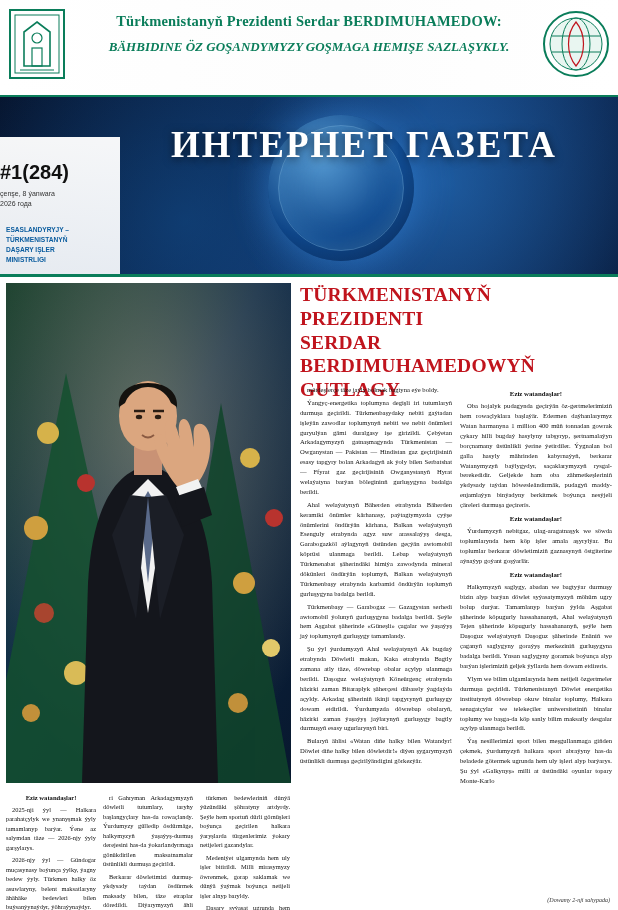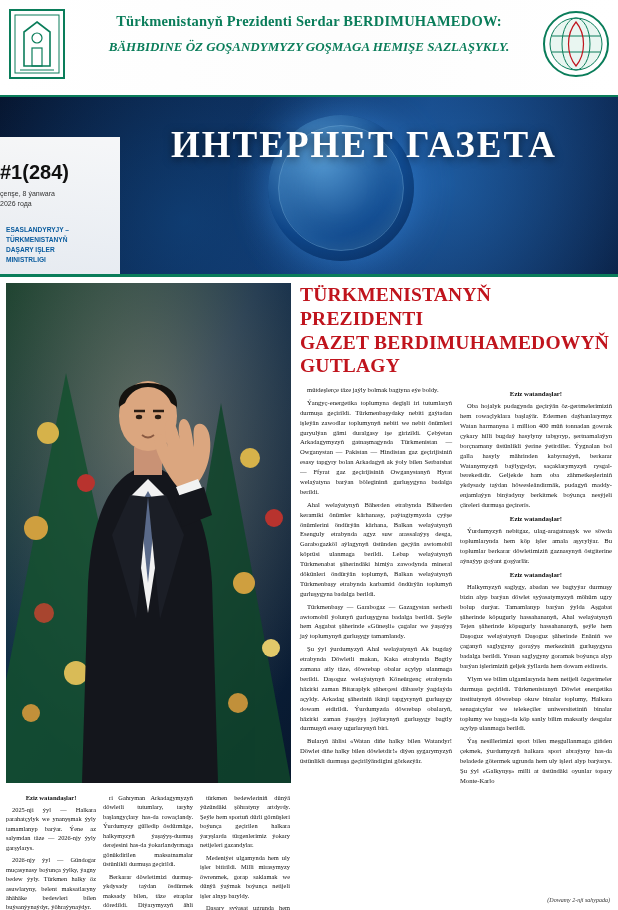--- a/index.html
+++ b/index.html
@@ -351,21 +351,21 @@
           <path d="M186 206 C198 196 206 176 204 156 C203 144 196 138 190 142 C186 145 188 156 188 164 C186 150 184 136 178 136 C172 136 172 146 174 158 C172 146 168 136 162 138 C157 140 159 152 162 164 C160 156 156 148 151 152 C146 156 150 168 156 180 C162 192 170 204 178 210 Z" fill="#dba67f"></path>
 
           <path d="M170 204 L192 196 L200 214 L178 224 Z" fill="#f2f2f2"></path>
           <path d="M168 214 L198 204 L206 232 L176 244 Z" fill="#14161c"></path>
         </g>
       </svg>
     </div>
 
     <div class="headline">
       <div>TÜRKMENISTANYŇ PREZIDENTI</div>
-      <div>GAZET BERDIMUHAMEDOWYŇ</div>
+      <div>SERDAR BERDIMUHAMEDOWYŇ</div>
       <div>GUTLAGY</div>
     </div>
 
     <div class="cols">
       <div class="col">
         <p>mütdeşlerçe täze jaýly bolmak bagtyna eýe boldy.</p>
         <p>Ýangyç-energetika toplumyna degişli iri tutumlaryň durmuşa geçirildi. Türkmenbaşydaky nebiti gaýtadan işleýän zawodlar toplumynyň nebiti we nebit önümleri guryulýan gämi duralgasy işe girizildi. Çebýetan Arkadagymyzyň gatnaşmagynda Türkmenistan — Owganystan — Pakistan — Hindistan gaz geçirijisiniň esasy tapgyry bolan Arkadagyň ak ýoly bilen Serbatshat — Ffyrat gaz geçirijisiniň Owganystanyň Hyrat welaýatyna barýan bölegininň gurluşygyna badalga berildi.</p>
         <p>Ahal welaýatynyň Bäherden etrabynda Bäherden keramiki önümler kärhanasy, paýtagtymyzda çyýşe önümlerini öndürýän kärhana, Balkan welaýatynyň Esenguly etrabynda agyz suw arassalaýyş desga, Garabogazköl aýlagynyň üstünden geçýän awtomobil köprüsi ulanmaga berildi. Lebap welaýatynyň Türkmenabat şäherindäki himiýa zawodynda mineral dökünleri öndürýän toplumyň, Balkan welaýatynyň Türkmenbaşy etrabynda karbamid öndürýän toplumyň gurluşygyna badalga berildi.</p>
         <p>Türkmenbaşy — Garabogaz — Gazagystan serhedi awtomobil ýolunyň gurluşygyna badalga berildi. Şeýle hem Aşgabat şäherinde «Güneşli» çagalar we ýaşaýyş jaý toplumynyň gurluşygy tamamlandy.</p>
         <p>Şu ýyl ýurdumyzyň Ahal welaýatynyň Ak bugdaý etrabynda Döwletli makan, Kaka etrabynda Bagtly zamana atly täze, döwrebap obalar açylyp ulanmaga berildi. Daşoguz welaýatynyň Köneürgenç etrabynda häzirki zaman Bitaraplyk şäherçesi däbarely ýagdaýda açyldy. Arkadag şäheriniň ikinji tapgyrynyň gurluşygy dowam etdirildi. Ýurdumyzda döwrebap obalaryň, häzirki zaman ýaşaýyş jaýlarynyň gurluşygy bagtly durmuşyň esasy ugurlarynyň biri.</p>

